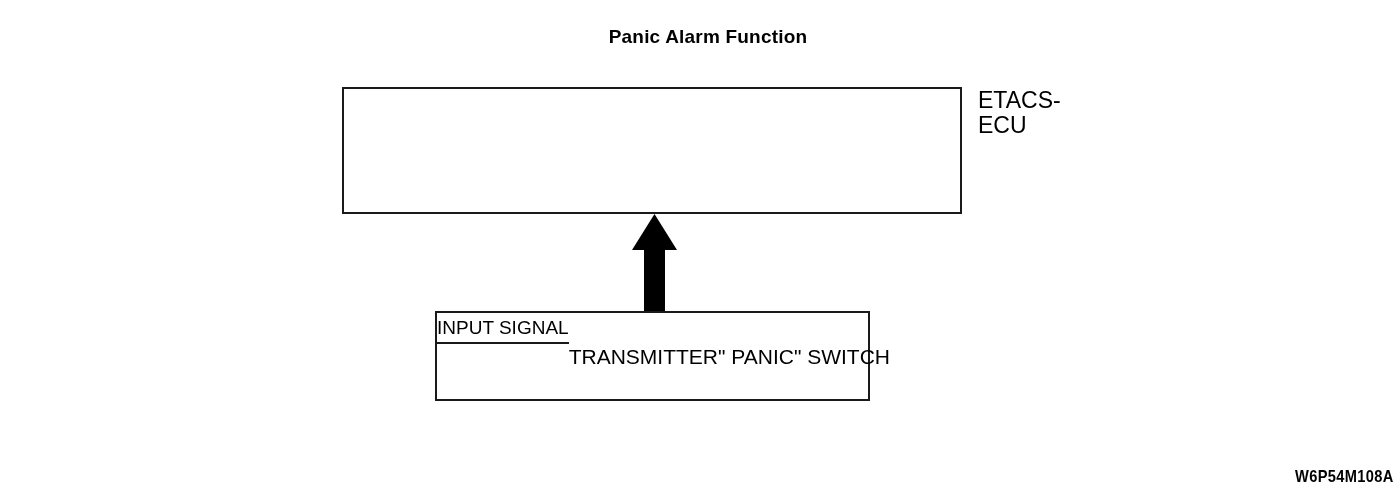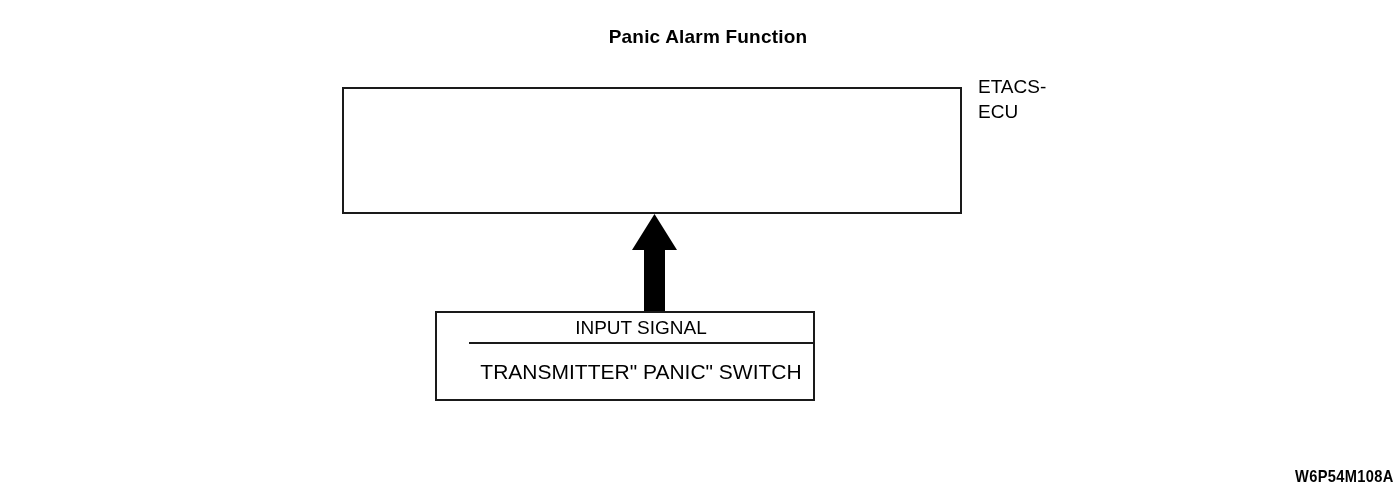--- a/index.html
+++ b/index.html
@@ -41,50 +41,49 @@
     top: 87px;
     width: 620px;
     height: 127px;
     border: 2px solid #1a1a1a;
     background: #ffffff;
     box-sizing: border-box;
   }
   .ecu-label {
     position: absolute;
     left: 978px;
-    top: 74px;
+    top: 88px;
     width: 170px;
-    font-size: 19px;
+    font-size: 23px;
     line-height: 25px;
     text-align: left;
     white-space: pre-line;
   }
 
   
   .signal-arrow {
     position: absolute;
     left: 632px;
     top: 214px;
     width: 45px;
     height: 98px;
   }
 
   
   .input-box {
     position: absolute;
     left: 435px;
     top: 311px;
-    width: 380px;
+    width: 435px;
     height: 90px;
     border: 2px solid #1a1a1a;
     background: #ffffff;
     box-sizing: border-box;
     display: flex;
-    flex-direction: column;
-    padding-left: 32px;
+    flex-direction: row;
   }
   .input-header {
     height: 29px;
     border-bottom: 2px solid #1a1a1a;
     display: flex;
     align-items: center;
     justify-content: center;
     font-size: 19px;
     line-height: 21px;
     white-space: nowrap;

